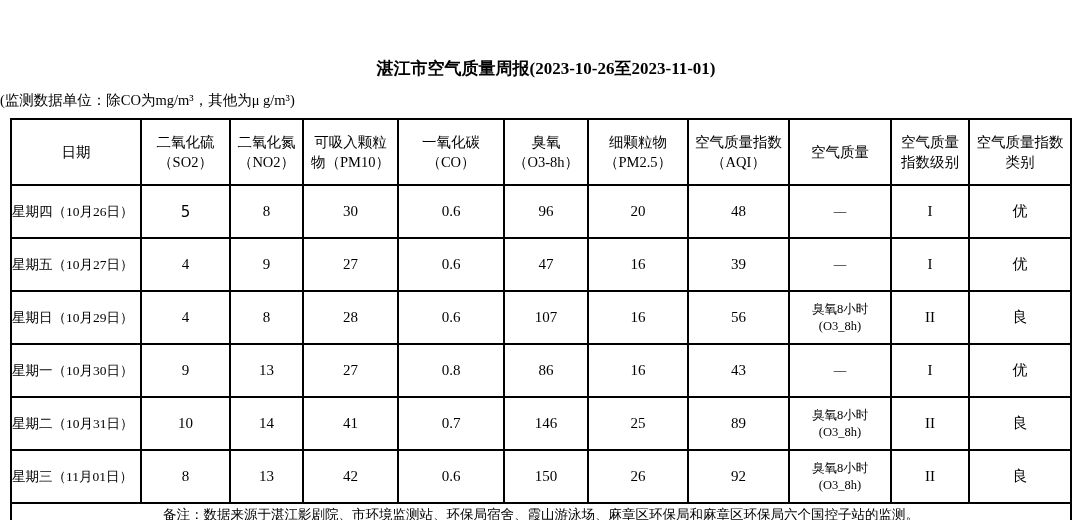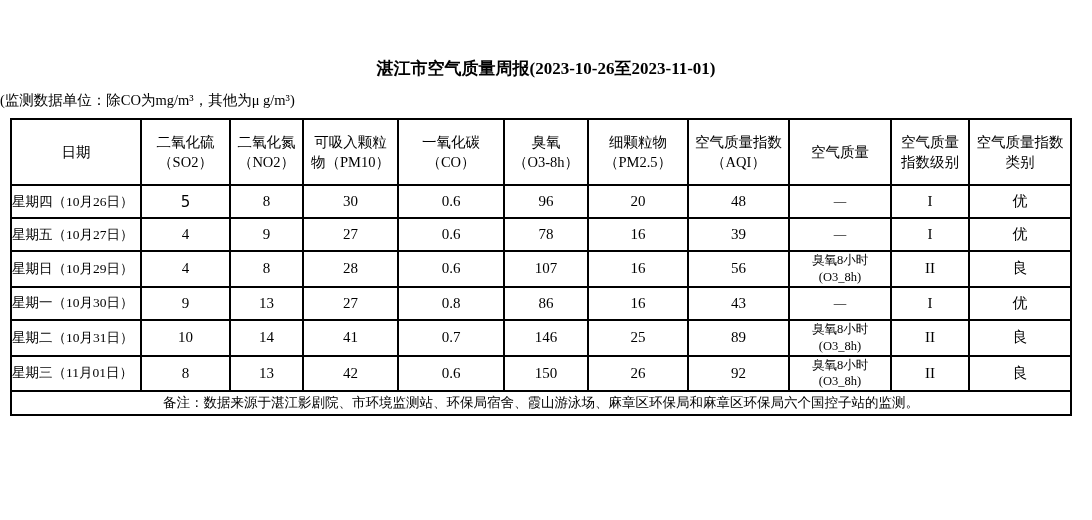--- a/index.html
+++ b/index.html
@@ -15,21 +15,21 @@
     font-size:14.5px;margin-top:7px;line-height:19px;
   }
   table.report{
     border-collapse:collapse;table-layout:fixed;
     width:1060px;margin:8px 0 0 10px;
   }
   table.report th,table.report td{
     border:2px solid #000;padding:0;vertical-align:middle;overflow:hidden;
   }
   thead tr{height:66px;}
-  tbody tr{height:33px;}
+  tbody tr{height:53px;}
   tr.note-row{height:24px;}
   th{font-weight:normal;font-size:14.5px;line-height:1.38;text-align:center;}
   td.c-date{font-size:13.5px;text-align:left;padding-left:16px;}
   td.c-num{font-size:15px;text-align:center;}
   td.c-primary{font-size:12.5px;text-align:center;line-height:1.35;}
   td.c-note{font-size:13.5px;text-align:center;padding:2px 4px 2px 4px;line-height:1.3;}
   .alt-num{font-family:"DejaVu Sans","Liberation Sans",sans-serif;font-size:15px;}
 </style>
 </head>
 <body>
@@ -115,21 +115,21 @@
         </td>
       <td class="c-num">I</td>
       <td class="c-num">优</td>
     </tr>
     <tr>
       <td class="c-date">星期五（10月27日）</td>
       <td class="c-num">4</td>
       <td class="c-num">9</td>
       <td class="c-num">27</td>
       <td class="c-num">0.6</td>
-      <td class="c-num">78</td>
+      <td class="c-num">47</td>
       <td class="c-num">16</td>
       <td class="c-num">39</td>
       <td class="c-primary">
           <div>—</div>
           <div></div>
         </td>
       <td class="c-num">I</td>
       <td class="c-num">优</td>
     </tr>
     <tr>

